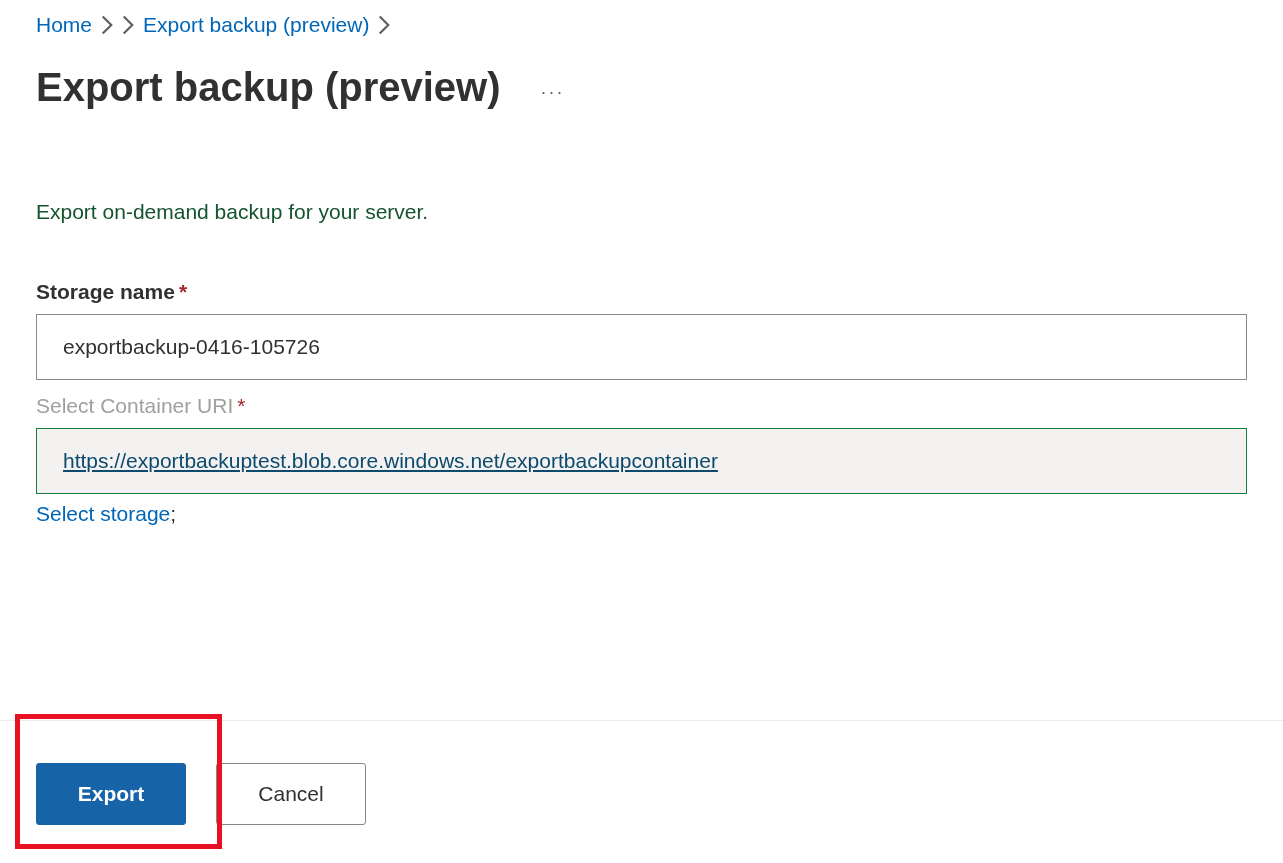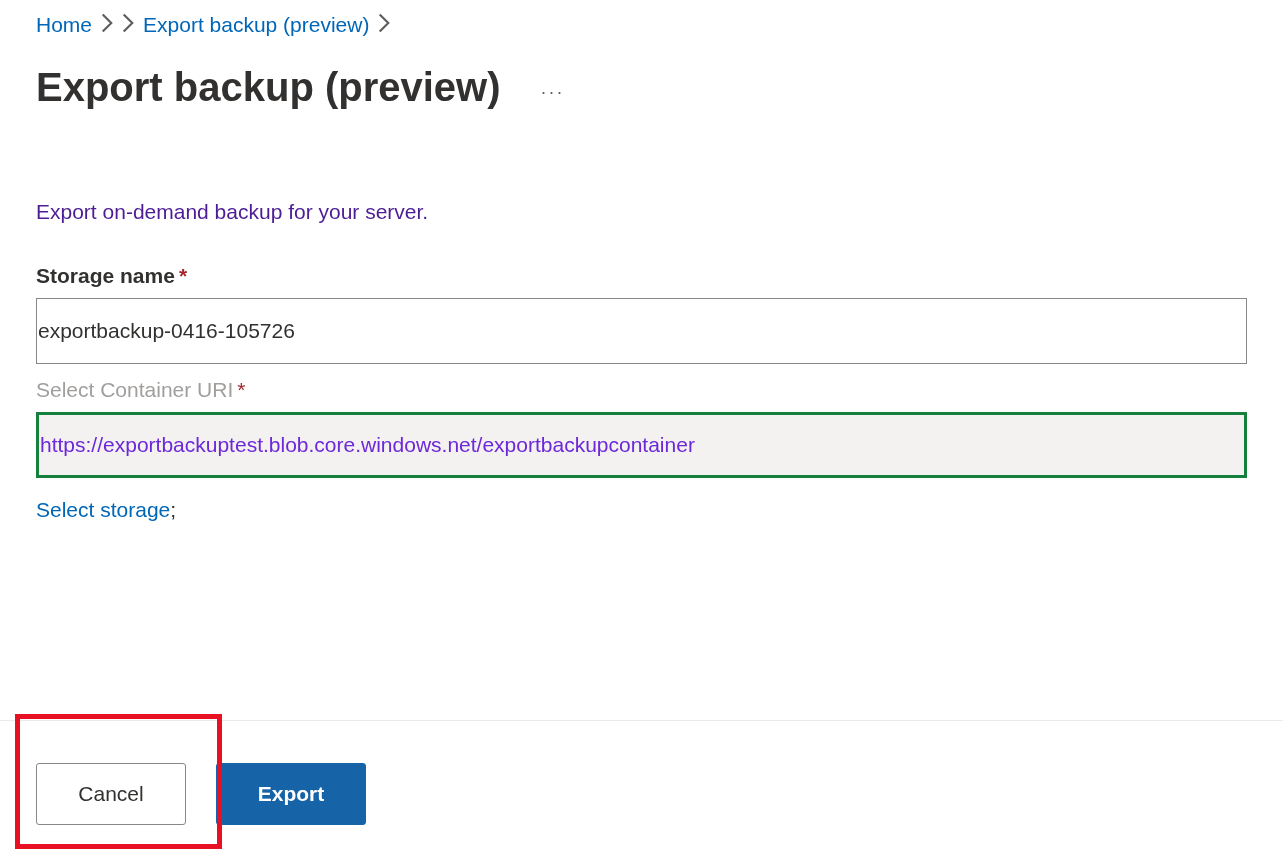--- a/index.html
+++ b/index.html
@@ -14,21 +14,21 @@
       width: 1283px;
       height: 863px;
       position: relative;
       overflow: hidden;
     }
     .content {
       padding: 13px 36px 0 36px;
     }
     .breadcrumb {
       display: flex;
-      align-items: flex-start;
+      align-items: center;
       gap: 9px;
       font-size: 21px;
       margin-bottom: 28px;
       flex-wrap: wrap;
     }
     .breadcrumb a {
       color: #0066b8;
       text-decoration: none;
       cursor: pointer;
     }
@@ -55,22 +55,22 @@
     }
     .more-icon {
       color: #605e5c;
       font-size: 18px;
       letter-spacing: 2px;
       cursor: pointer;
       padding-top: 10px;
     }
     .description {
       font-size: 21px;
-      color: #4c1d95;
-      margin-bottom: 40px;
+      color: #14532d;
+      margin-bottom: 56px;
     }
     .field-group {
       margin-bottom: 14px;
     }
     .field-label {
       font-size: 21px;
       font-weight: 600;
       color: #323130;
       margin-bottom: 10px;
       display: block;
@@ -79,40 +79,41 @@
       color: #a19f9d;
       font-weight: 400;
     }
     .required {
       color: #a4262c;
       margin-left: 4px;
     }
     .text-input {
       width: 100%;
       height: 66px;
-      padding: 0 1px;
+      padding: 0 26px;
       font-size: 21px;
       border: 1px solid #8a8886;
       background: #ffffff;
       color: #323130;
       font-family: inherit;
     }
     .text-input.readonly {
       background: #f3f2f1;
-      border: 3px solid #15803d;
-      color: #6d28d9;
+      border: 1px solid #15803d;
+      color: #0c4a6e;
+      text-decoration: underline;
     }
     .link {
       color: #0066b8;
       font-size: 21px;
       text-decoration: none;
       cursor: pointer;
     }
     .link-row {
-      margin-top: 20px;
+      margin-top: 8px;
       font-size: 21px;
     }
     .footer {
       position: absolute;
       bottom: 10px;
       left: 0;
       right: 0;
       border-top: 1px solid #edebe9;
       padding: 42px 36px 28px 36px;
       display: flex;
@@ -188,17 +189,17 @@
       <span>Select Container URI</span><span class="required">*</span>
     </label>
     <input type="text" class="text-input readonly" readonly="" value="https://exportbackuptest.blob.core.windows.net/exportbackupcontainer" style="">
     <div class="link-row">
       <a class="link">Select storage</a><span>;</span>
     </div>
   </div>
 </div>
 
 <div class="footer">
+  <button class="btn btn-primary">Export</button>
   <button class="btn btn-secondary">Cancel</button>
-  <button class="btn btn-primary">Export</button>
 </div>
 
 <div class="highlight-box" style="left:15px; top:714px; width:207px; height:135px;"></div>
 
 </body></html>

